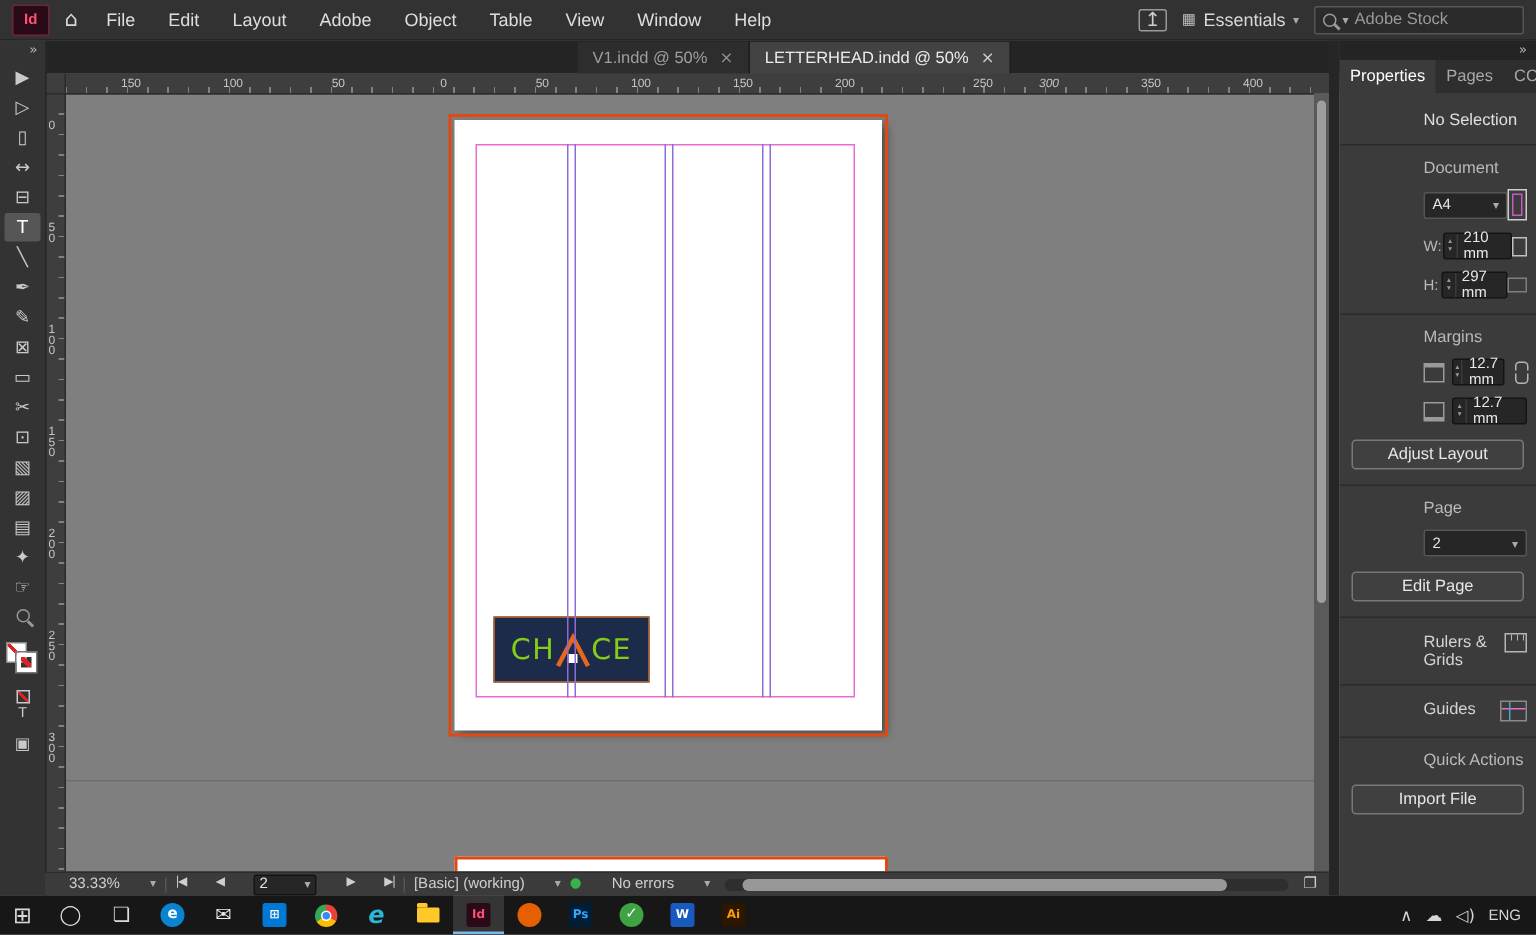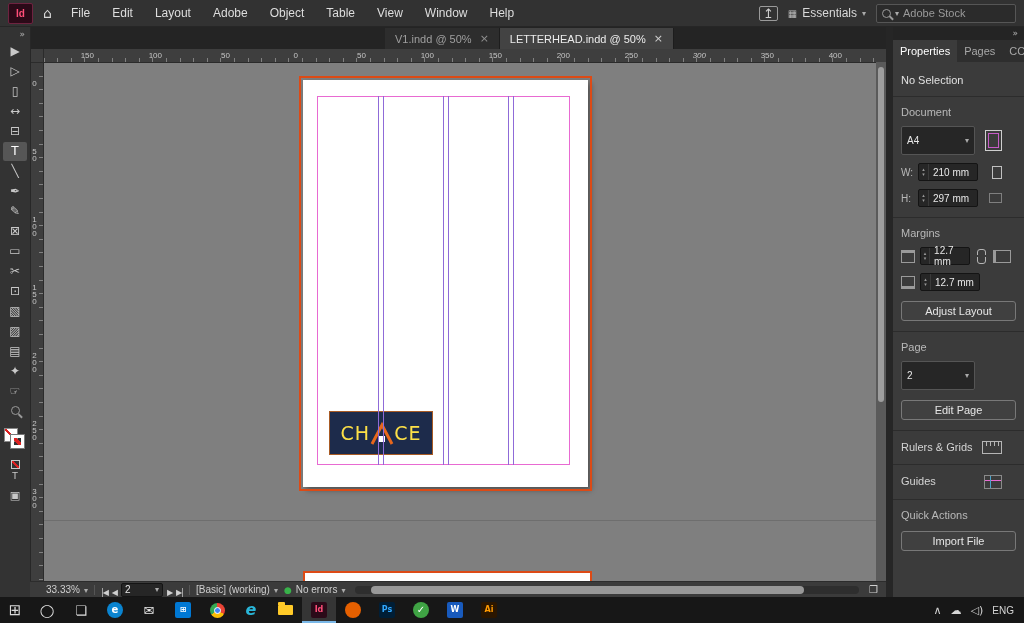--- a/index.html
+++ b/index.html
@@ -70,53 +70,53 @@
 
   
   .pasteboard{position:absolute;left:43px;top:62px;width:833px;height:519px;background:#7f7f7f;overflow:hidden;}
   .spreadline{position:absolute;left:0;right:0;top:458px;height:1px;background:#6e6e6e;}
   .page{position:absolute;left:260px;top:18px;width:285px;height:407px;background:#fff;box-shadow:3px 3px 6px rgba(0,0,0,.38);z-index:1;}
   .bleed{position:absolute;inset:-4px;border:2px solid #dd4a15;pointer-events:none;}
   .marginsbox{position:absolute;top:16px;right:18px;bottom:22px;left:14px;border:1px solid #e86ad2;z-index:3;pointer-events:none;}
   .colguide{position:absolute;top:16px;bottom:22px;width:0;border-left:1px solid #8f6bd8;z-index:3;pointer-events:none;}
   .logo{position:absolute;left:26px;top:331px;width:102px;height:42px;background:#1d2b4b;border:1px solid #a85b25;z-index:2;
         display:flex;align-items:center;justify-content:center;}
-  .logo .lt{color:#fde047;font-size:19px;letter-spacing:1px;font-family:"DejaVu Sans",sans-serif;}
+  .logo .lt{color:#84cc16;font-size:19px;letter-spacing:1px;font-family:"DejaVu Sans",sans-serif;}
   .nextpage{position:absolute;left:260px;top:509px;width:285px;height:12px;background:#fff;border:2px solid #dd4a15;border-bottom:none;z-index:1;}
   .vscroll{position:absolute;left:876px;top:62px;width:10px;height:519px;background:#5a5a5a;z-index:4;}
   .vthumb{position:absolute;left:2px;top:5px;width:6px;height:335px;background:#9e9e9e;border-radius:3px;}
   .gapstrip{position:absolute;left:886px;top:27px;width:7px;height:570px;background:#262626;z-index:5;}
 
   
   .statusbar{position:absolute;left:30px;top:581px;width:856px;height:16px;background:#3b3b3b;border-top:1px solid #2c2c2c;
              display:flex;align-items:center;gap:6px;padding:0 8px 0 16px;box-sizing:border-box;color:#cfcfcf;font-size:10px;z-index:6;}
-  .sb-group{display:flex;align-items:flex-end;gap:4px;}
+  .sb-group{display:flex;align-items:flex-start;gap:20px;}
   .vd{width:1px;height:10px;background:#555;}
   .pagefield{width:34px;height:12px;background:#262626;border:1px solid #141414;border-radius:2px;
              display:flex;align-items:center;justify-content:space-between;padding:0 3px;color:#e6e6e6;}
   .gdot{color:#38b24a;font-size:9px;}
   .hscroll{flex:1;height:8px;background:#2e2e2e;border-radius:4px;margin:0 4px;overflow:hidden;}
   .hthumb{width:86%;height:8px;margin-left:3%;background:#989898;border-radius:4px;}
   .navic{font-size:8px;letter-spacing:-1px;}
   .sbpages{font-size:10px;color:#cfcfcf;}
 
   
   .panel{position:absolute;left:893px;top:27px;width:131px;height:570px;background:#3b3b3b;overflow:hidden;z-index:7;
          color:#d4d4d4;font-size:11px;}
   .phead{height:13px;background:#242424;text-align:right;font-size:9px;color:#b5b5b5;line-height:13px;padding-right:6px;}
   .ptabs{height:22px;background:#2e2e2e;display:flex;align-items:stretch;white-space:nowrap;}
   .ptab{padding:0 7px;line-height:22px;color:#a8a8a8;font-size:11px;}
   .ptab.active{background:#3b3b3b;color:#fff;}
   .pbody{padding:0 0 8px 0;}
-  .pad{padding-left:8px;padding-right:22px;}
+  .pad{padding-left:8px;padding-right:6px;margin-left:48px;}
   .nosel{margin-top:12px;color:#e0e0e0;}
   .sep{height:1px;background:#2c2c2c;margin-top:10px;}
   .slabel{margin-top:9px;color:#b9b9b9;}
   .prow{display:flex;align-items:center;margin-top:8px;}
-  .select{width:74px;height:29px;background:#262626;border:1px solid #555;border-radius:2px;
+  .select{width:74px;height:18px;background:#262626;border:1px solid #555;border-radius:2px;
           display:flex;align-items:center;justify-content:space-between;padding:0 5px;box-sizing:border-box;color:#e8e8e8;font-size:10px;}
   .docicon{margin-left:auto;width:15px;height:19px;border:1px solid #cfcfcf;position:relative;}
   .docicon::after{content:"";position:absolute;inset:2px;border:1px solid #c65bc6;}
   .flabel{width:17px;color:#b9b9b9;font-size:10px;}
   .stepper{width:58px;height:16px;background:#262626;border:1px solid #141414;border-radius:2px;
            display:flex;align-items:stretch;color:#e8e8e8;font-size:10px;}
   .steparrows{width:9px;border-right:1px solid #3a3a3a;display:flex;flex-direction:column;align-items:center;justify-content:center;line-height:5px;}
   .steparrows i{font-style:normal;font-size:5px;color:#999;}
   .stepval{display:flex;align-items:center;padding-left:4px;}
   .orient{margin-left:auto;display:flex;gap:3px;align-items:flex-end;}
@@ -242,21 +242,21 @@
   <div class="corner"></div>
   <div class="rulerh">
       <span class="rnum" style="left: 50px;">150</span>
       <span class="rnum" style="left: 118px;">100</span>
       <span class="rnum" style="left: 186px;">50</span>
       <span class="rnum" style="left: 254px;">0</span>
       <span class="rnum" style="left: 322px;">50</span>
       <span class="rnum" style="left: 390px;">100</span>
       <span class="rnum" style="left: 458px;">150</span>
       <span class="rnum" style="left: 526px;">200</span>
-      <span class="rnum" style="left: 594px;">250</span>
+      <span class="rnum" style="left: 618px;">250</span>
       <span class="rnum" style="left: 662px; font-style: italic;">300</span>
       <span class="rnum" style="left: 730px;">350</span>
       <span class="rnum" style="left: 798px;">400</span>
     </div>
   <div class="rulerv">
       <span class="vnum" style="top: 18px;">0</span>
       <span class="vnum" style="top: 86px;">5
 0</span>
       <span class="vnum" style="top: 154px;">1
 0

